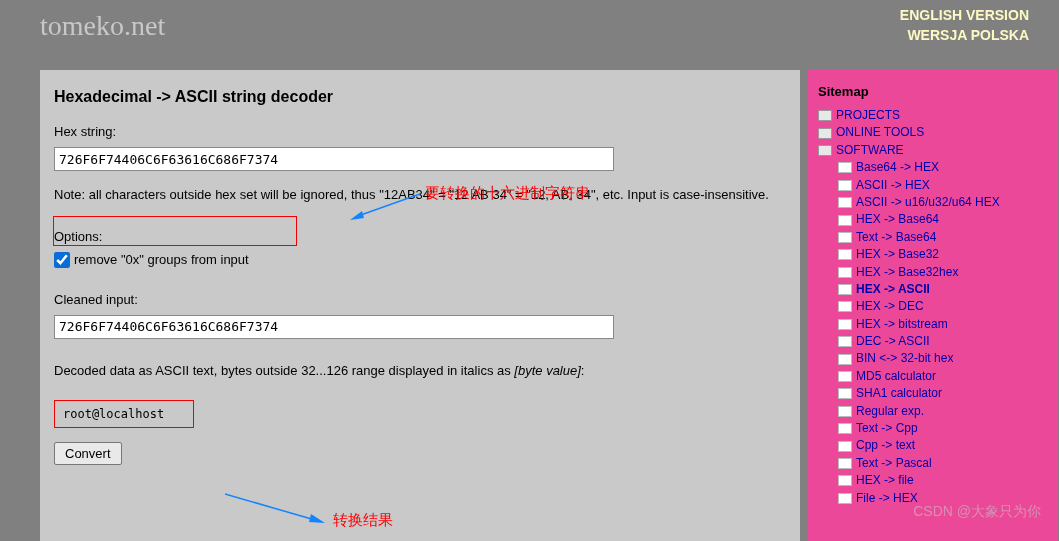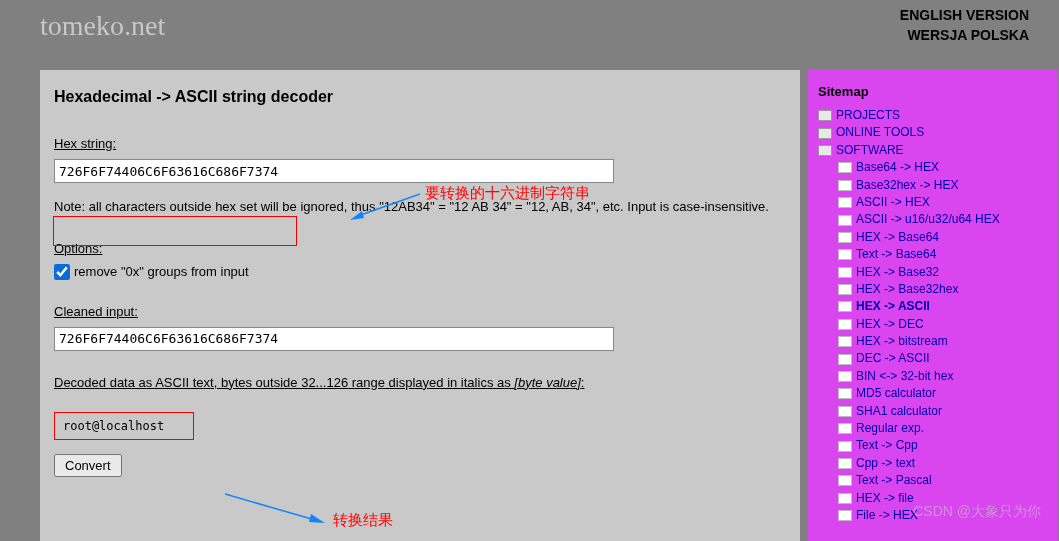--- a/index.html
+++ b/index.html
@@ -27,37 +27,37 @@
   }
   .lang-links {
     position: absolute;
     top: 6px;
     right: 30px;
     text-align: right;
     font-weight: bold;
     font-size: 14px;
     line-height: 1.4;
   }
-  .lang-links a { color: #000000; text-decoration: none; cursor: pointer; }
+  .lang-links a { color: #fef9c3; text-decoration: none; cursor: pointer; }
   .content-wrap {
     display: flex;
     position: absolute;
     top: 70px;
     left: 40px;
     right: 0;
     bottom: 0;
   }
   .main {
     background: #c9c9c9;
     width: 760px;
     padding: 18px 14px;
     position: relative;
   }
-  h3.page-title { font-size: 16px; font-weight: bold; margin-bottom: 30px; }
-  .label { margin-bottom: 8px; text-decoration: underline; }
+  h3.page-title { font-size: 16px; font-weight: bold; margin-bottom: 18px; }
+  .label { margin-bottom: 8px; }
   .text-input {
     width: 560px;
     height: 24px;
     border: 1px solid #888;
     background: #fff;
     font-family: monospace;
     font-size: 13px;
     padding: 2px 4px;
   }
   .note { margin-top: 14px; line-height: 1.5; max-width: 720px; }
@@ -116,21 +116,21 @@
   }
   .arrow2 {
     position: absolute;
     top: 420px;
     left: 185px;
     width: 100px;
     height: 35px;
     pointer-events: none;
   }
   .sidebar {
-    background: #d946ef;
+    background: #ec4899;
     width: 250px;
     margin-left: 8px;
     padding: 14px 10px 10px 10px;
     font-size: 12px;
   }
   .sidebar h4 { font-size: 13px; margin-bottom: 8px; font-weight: bold; }
   .sitemap-list { list-style: none; }
   .sitemap-list li { display: flex; align-items: center; line-height: 1.45; }
   .sitemap-list .folder-icon, .sitemap-list .page-icon {
     display: inline-block;
@@ -217,24 +217,20 @@
         <li>
           <span class="folder-icon"></span>
           <a>SOFTWARE</a>
         </li>
         <li class="sub">
           <span class="page-icon"></span>
           <a>Base64 -&gt; HEX</a>
         </li>
         <li class="sub">
           <span class="page-icon"></span>
-          <a>Base32hex -&gt; HEX</a>
-        </li>
-        <li class="sub">
-          <span class="page-icon"></span>
           <a>ASCII -&gt; HEX</a>
         </li>
         <li class="sub">
           <span class="page-icon"></span>
           <a>ASCII -&gt; u16/u32/u64 HEX</a>
         </li>
         <li class="sub">
           <span class="page-icon"></span>
           <a>HEX -&gt; Base64</a>
         </li>

